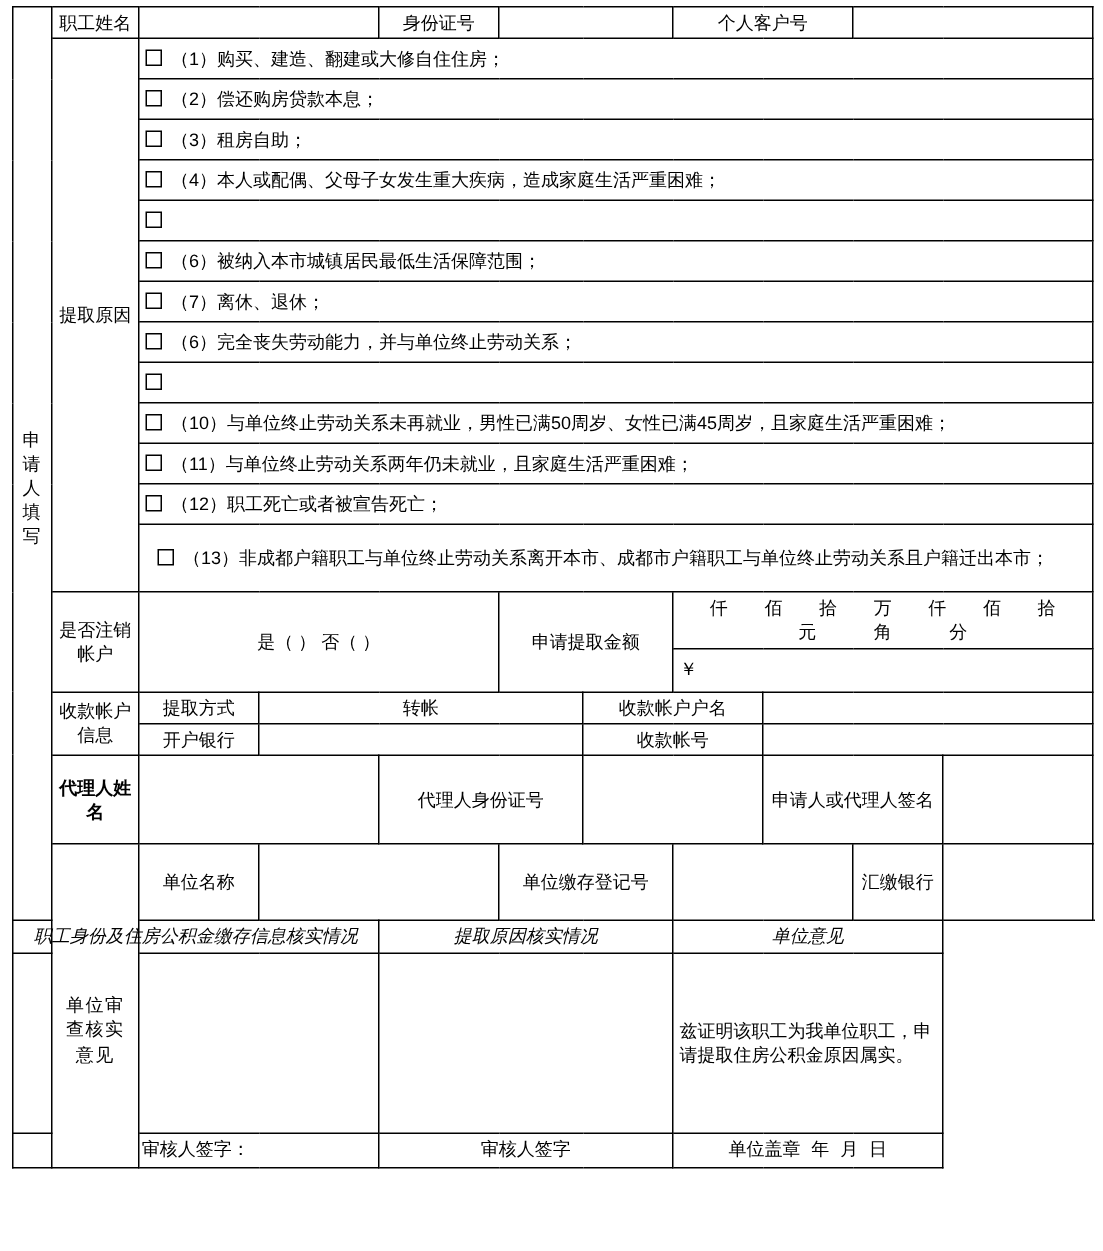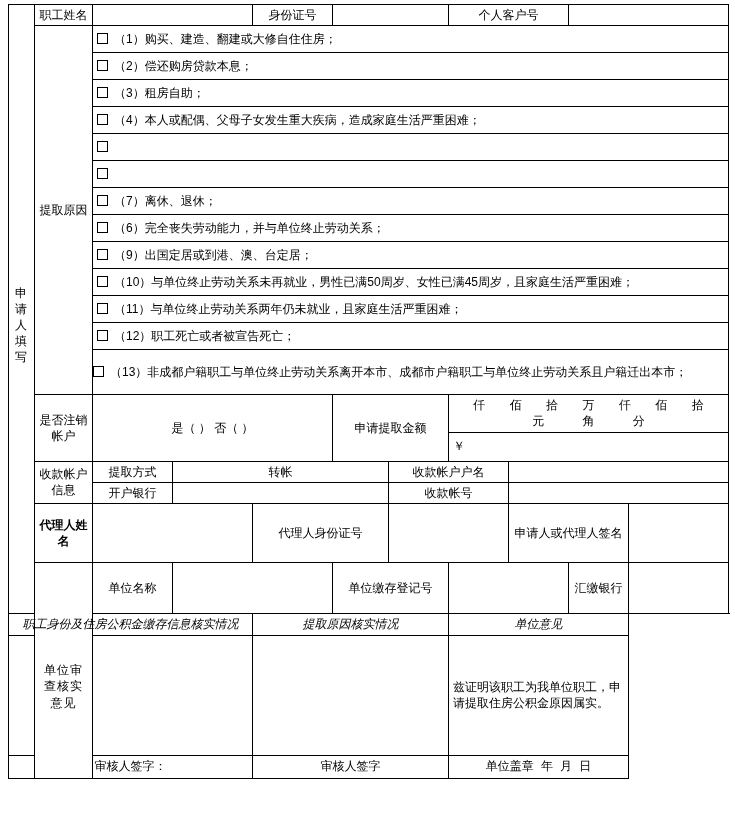--- a/index.html
+++ b/index.html
@@ -171,55 +171,55 @@
         <span class="cb"></span><span class="reason-text">（4）本人或配偶、父母子女发生重大疾病，造成家庭生活严重困难；</span>
       </td>
     </tr>
     <tr class="reason-row">
       <td class="cell-left" colspan="9">
         <span class="cb"></span>
       </td>
     </tr>
     <tr class="reason-row">
       <td class="cell-left" colspan="9">
+        <span class="cb"></span><span class="reason-text">（6）被纳入本市城镇居民最低生活保障范围；</span>
+      </td>
+    </tr>
+    <tr class="reason-row">
+      <td class="cell-left" colspan="9">
+        <span class="cb"></span><span class="reason-text">（7）离休、退休；</span>
+      </td>
+    </tr>
+    <tr class="reason-row">
+      <td class="cell-left" colspan="9">
+        <span class="cb"></span><span class="reason-text">（6）完全丧失劳动能力，并与单位终止劳动关系；</span>
+      </td>
+    </tr>
+    <tr class="reason-row">
+      <td class="cell-left" colspan="9">
         <span class="cb"></span>
       </td>
     </tr>
     <tr class="reason-row">
       <td class="cell-left" colspan="9">
-        <span class="cb"></span><span class="reason-text">（7）离休、退休；</span>
-      </td>
-    </tr>
-    <tr class="reason-row">
-      <td class="cell-left" colspan="9">
-        <span class="cb"></span><span class="reason-text">（6）完全丧失劳动能力，并与单位终止劳动关系；</span>
-      </td>
-    </tr>
-    <tr class="reason-row">
-      <td class="cell-left" colspan="9">
-        <span class="cb"></span><span class="reason-text">（9）出国定居或到港、澳、台定居；</span>
-      </td>
-    </tr>
-    <tr class="reason-row">
-      <td class="cell-left" colspan="9">
         <span class="cb"></span><span class="reason-text">（10）与单位终止劳动关系未再就业，男性已满50周岁、女性已满45周岁，且家庭生活严重困难；</span>
       </td>
     </tr>
     <tr class="reason-row">
       <td class="cell-left" colspan="9">
         <span class="cb"></span><span class="reason-text">（11）与单位终止劳动关系两年仍未就业，且家庭生活严重困难；</span>
       </td>
     </tr>
     <tr class="reason-row">
       <td class="cell-left" colspan="9">
         <span class="cb"></span><span class="reason-text">（12）职工死亡或者被宣告死亡；</span>
       </td>
     </tr>
     <tr>
-      <td class="cell-left" colspan="9" style="height:40px;padding-left:0;">
+      <td class="cell-left" colspan="9" style="height:40px;padding-left:12px;">
         <span class="cb"></span><span class="reason-text">（13）非成都户籍职工与单位终止劳动关系离开本市、成都市户籍职工与单位终止劳动关系且户籍迁出本市；</span>
       </td>
     </tr>
 
     <tr>
       <td class="cell-label" rowspan="2">
         <span>是否注销帐户</span>
       </td>
       <td class="cell-center" colspan="3" rowspan="2">是（  ）     否（  ）</td>
       <td class="cell-center" colspan="2" rowspan="2">申请提取金额</td>

